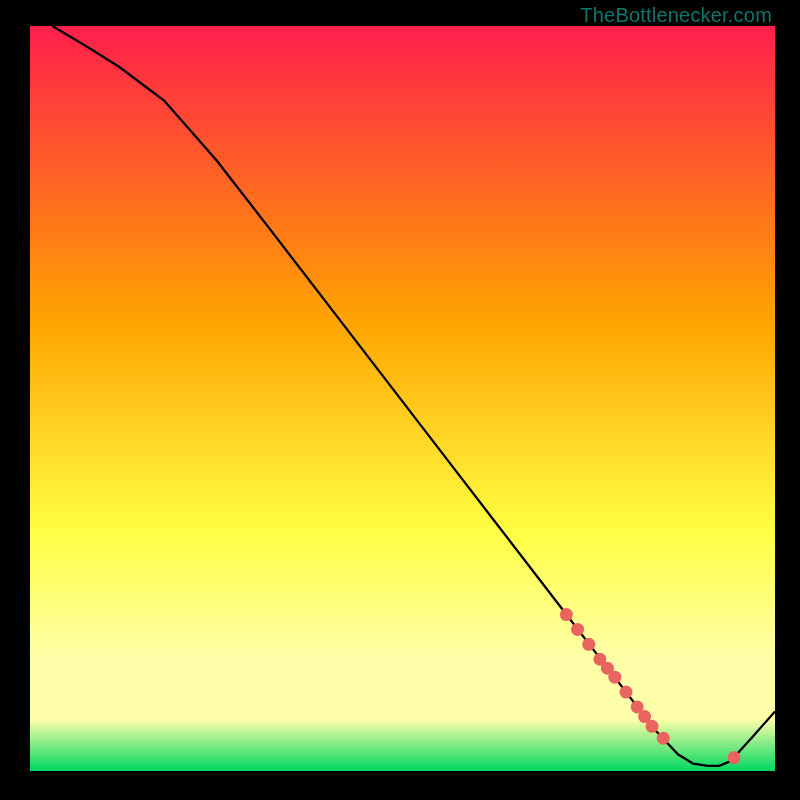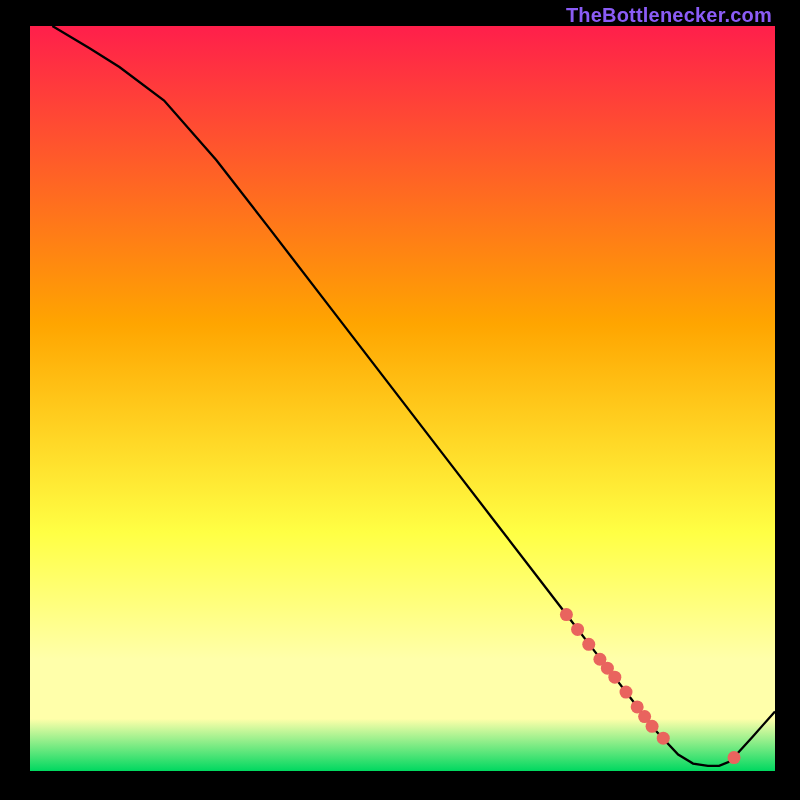--- a/index.html
+++ b/index.html
@@ -24,22 +24,22 @@
     top: 0;
     width: 745px;
     height: 745px;
   }
   .attribution {
     position: absolute;
     right: 28px;
     top: 4px;
     font-family: Arial, Helvetica, sans-serif;
     font-size: 20px;
-    font-weight: 700;
-    color: #8b5cf6;
+    font-weight: 400;
+    color: #0f766e;
     letter-spacing: 0.2px;
   }
 </style>
 </head>
 <body>
 
 <div class="attribution">TheBottlenecker.com</div>
 
 <div class="frame">
   <svg class="plot" viewBox="0 0 745 745" preserveAspectRatio="none">

